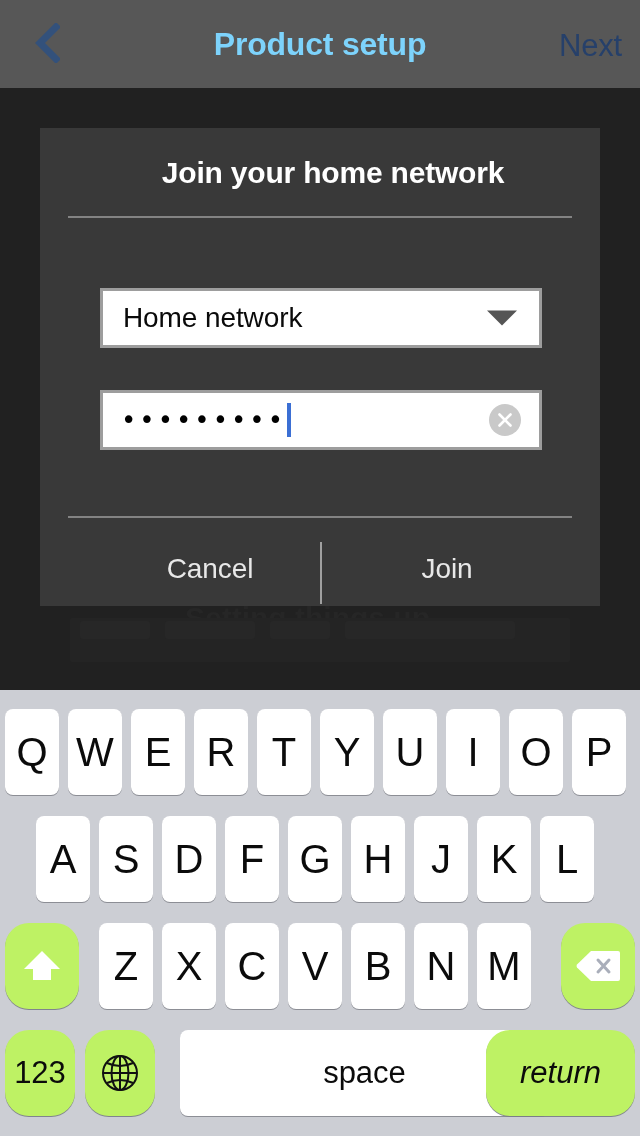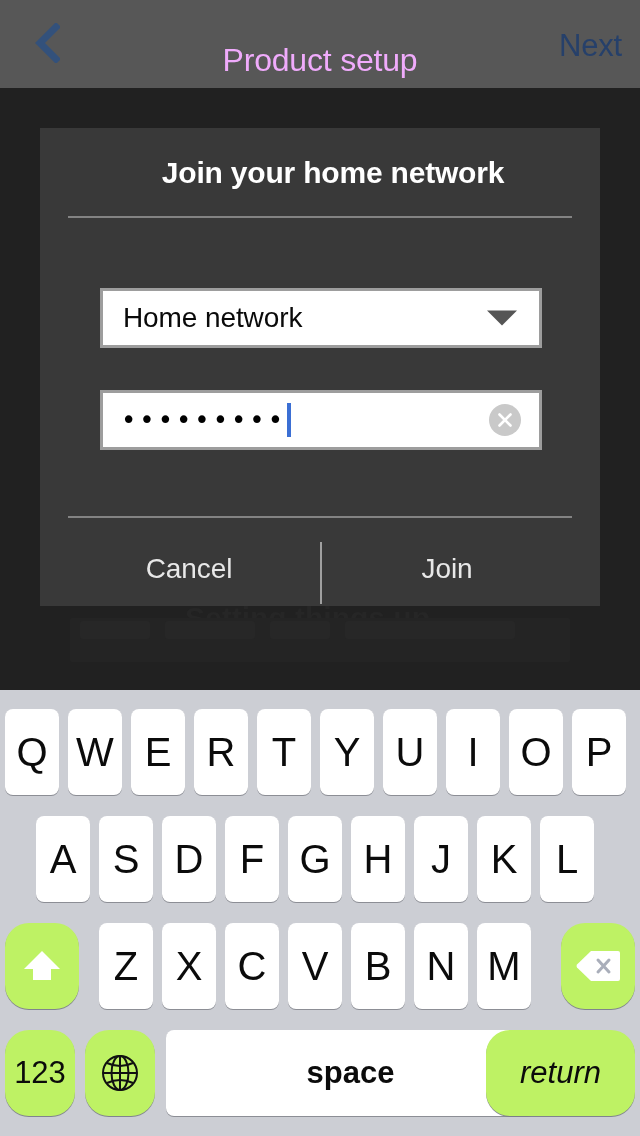--- a/index.html
+++ b/index.html
@@ -34,24 +34,23 @@
     width: 58px; height: 58px;
     display: flex; align-items: center; justify-content: center;
   }
   .nav-back svg { display: block; }
   .nav-title {
     position: absolute;
     left: 0; top: 0;
     width: 640px; height: 88px;
     display: flex; align-items: center; justify-content: center;
     font-size: 32px;
-    font-weight: normal;
-    color: #f0abfc;
+    font-weight: bold;
+    color: #7dd3fc;
     letter-spacing: -0.2px;
-    margin-top: 16px;
   }
   .nav-next {
     position: absolute;
     right: 18px; top: 0;
     height: 92px;
     display: flex; align-items: center;
     font-size: 31px;
     color: #26406a;
     letter-spacing: -0.2px;
   }
@@ -183,21 +182,21 @@
     position: absolute;
     top: 408px;
     height: 66px;
     display: flex;
     align-items: center;
     justify-content: center;
     font-size: 28px;
     color: #e8e8e8;
     letter-spacing: -0.1px;
   }
-  .dlg-btn-cancel { left: 24px; width: 250px; }
+  .dlg-btn-cancel { left: 45px; width: 250px; }
   .dlg-btn-done   { left: 282px; width: 250px; }
   .btn-divider {
     position: absolute;
     left: 280px; top: 414px;
     width: 2px; height: 62px;
     background: #a0a0a0;
   }
 
   
   .keyboard {
@@ -358,19 +357,19 @@
               <circle cx="21" cy="21" r="17"></circle>
               <ellipse cx="21" cy="21" rx="8.5" ry="17"></ellipse>
               <line x1="4" y1="21" x2="38" y2="21"></line>
               <path d="M8 11 Q21 17 34 11"></path>
               <path d="M8 31 Q21 25 34 31"></path>
               <line x1="21" y1="4" x2="21" y2="38"></line>
             </g>
           </svg>
         </span>
       </div>
-      <div class="key small" style="left:166px;width:369px;font-weight:bold;">space</div>
+      <div class="key small" style="left:180px;width:369px;">space</div>
       <div class="key dark small" style="left:486px;width:149px;font-style:italic;">return</div>
     </div>
 
   </div>
 
 </div>
 
 </body></html>

